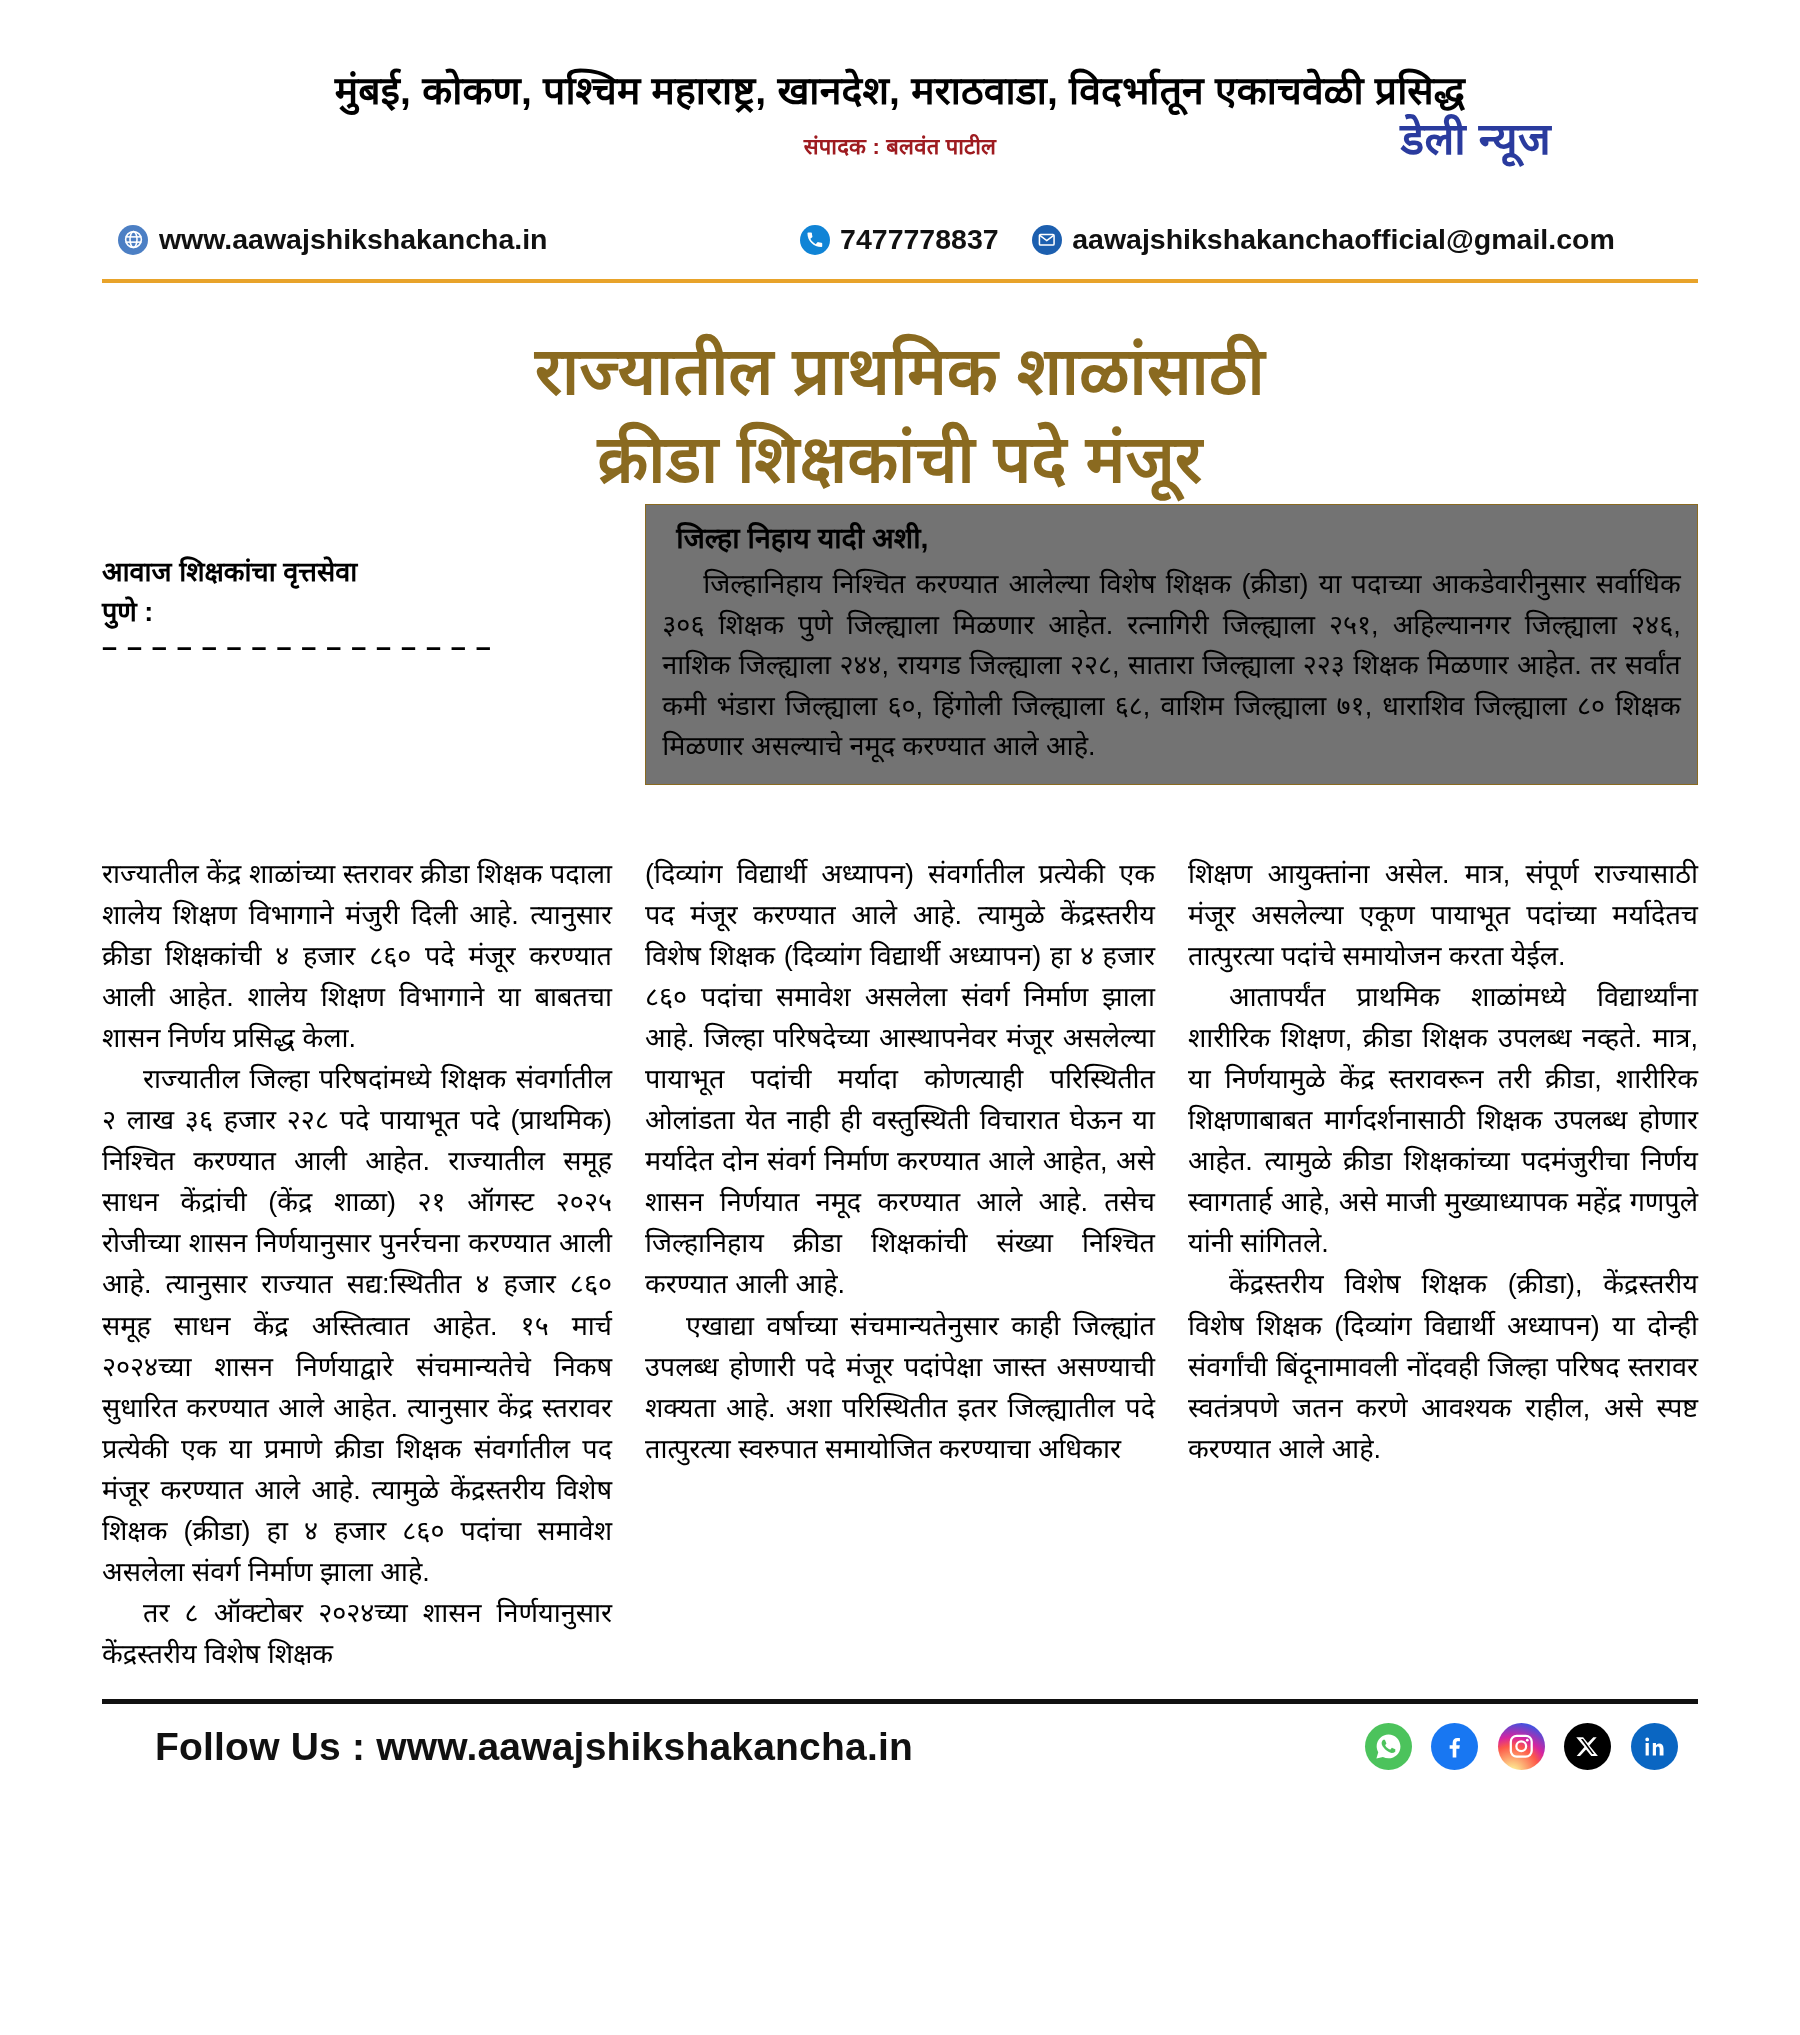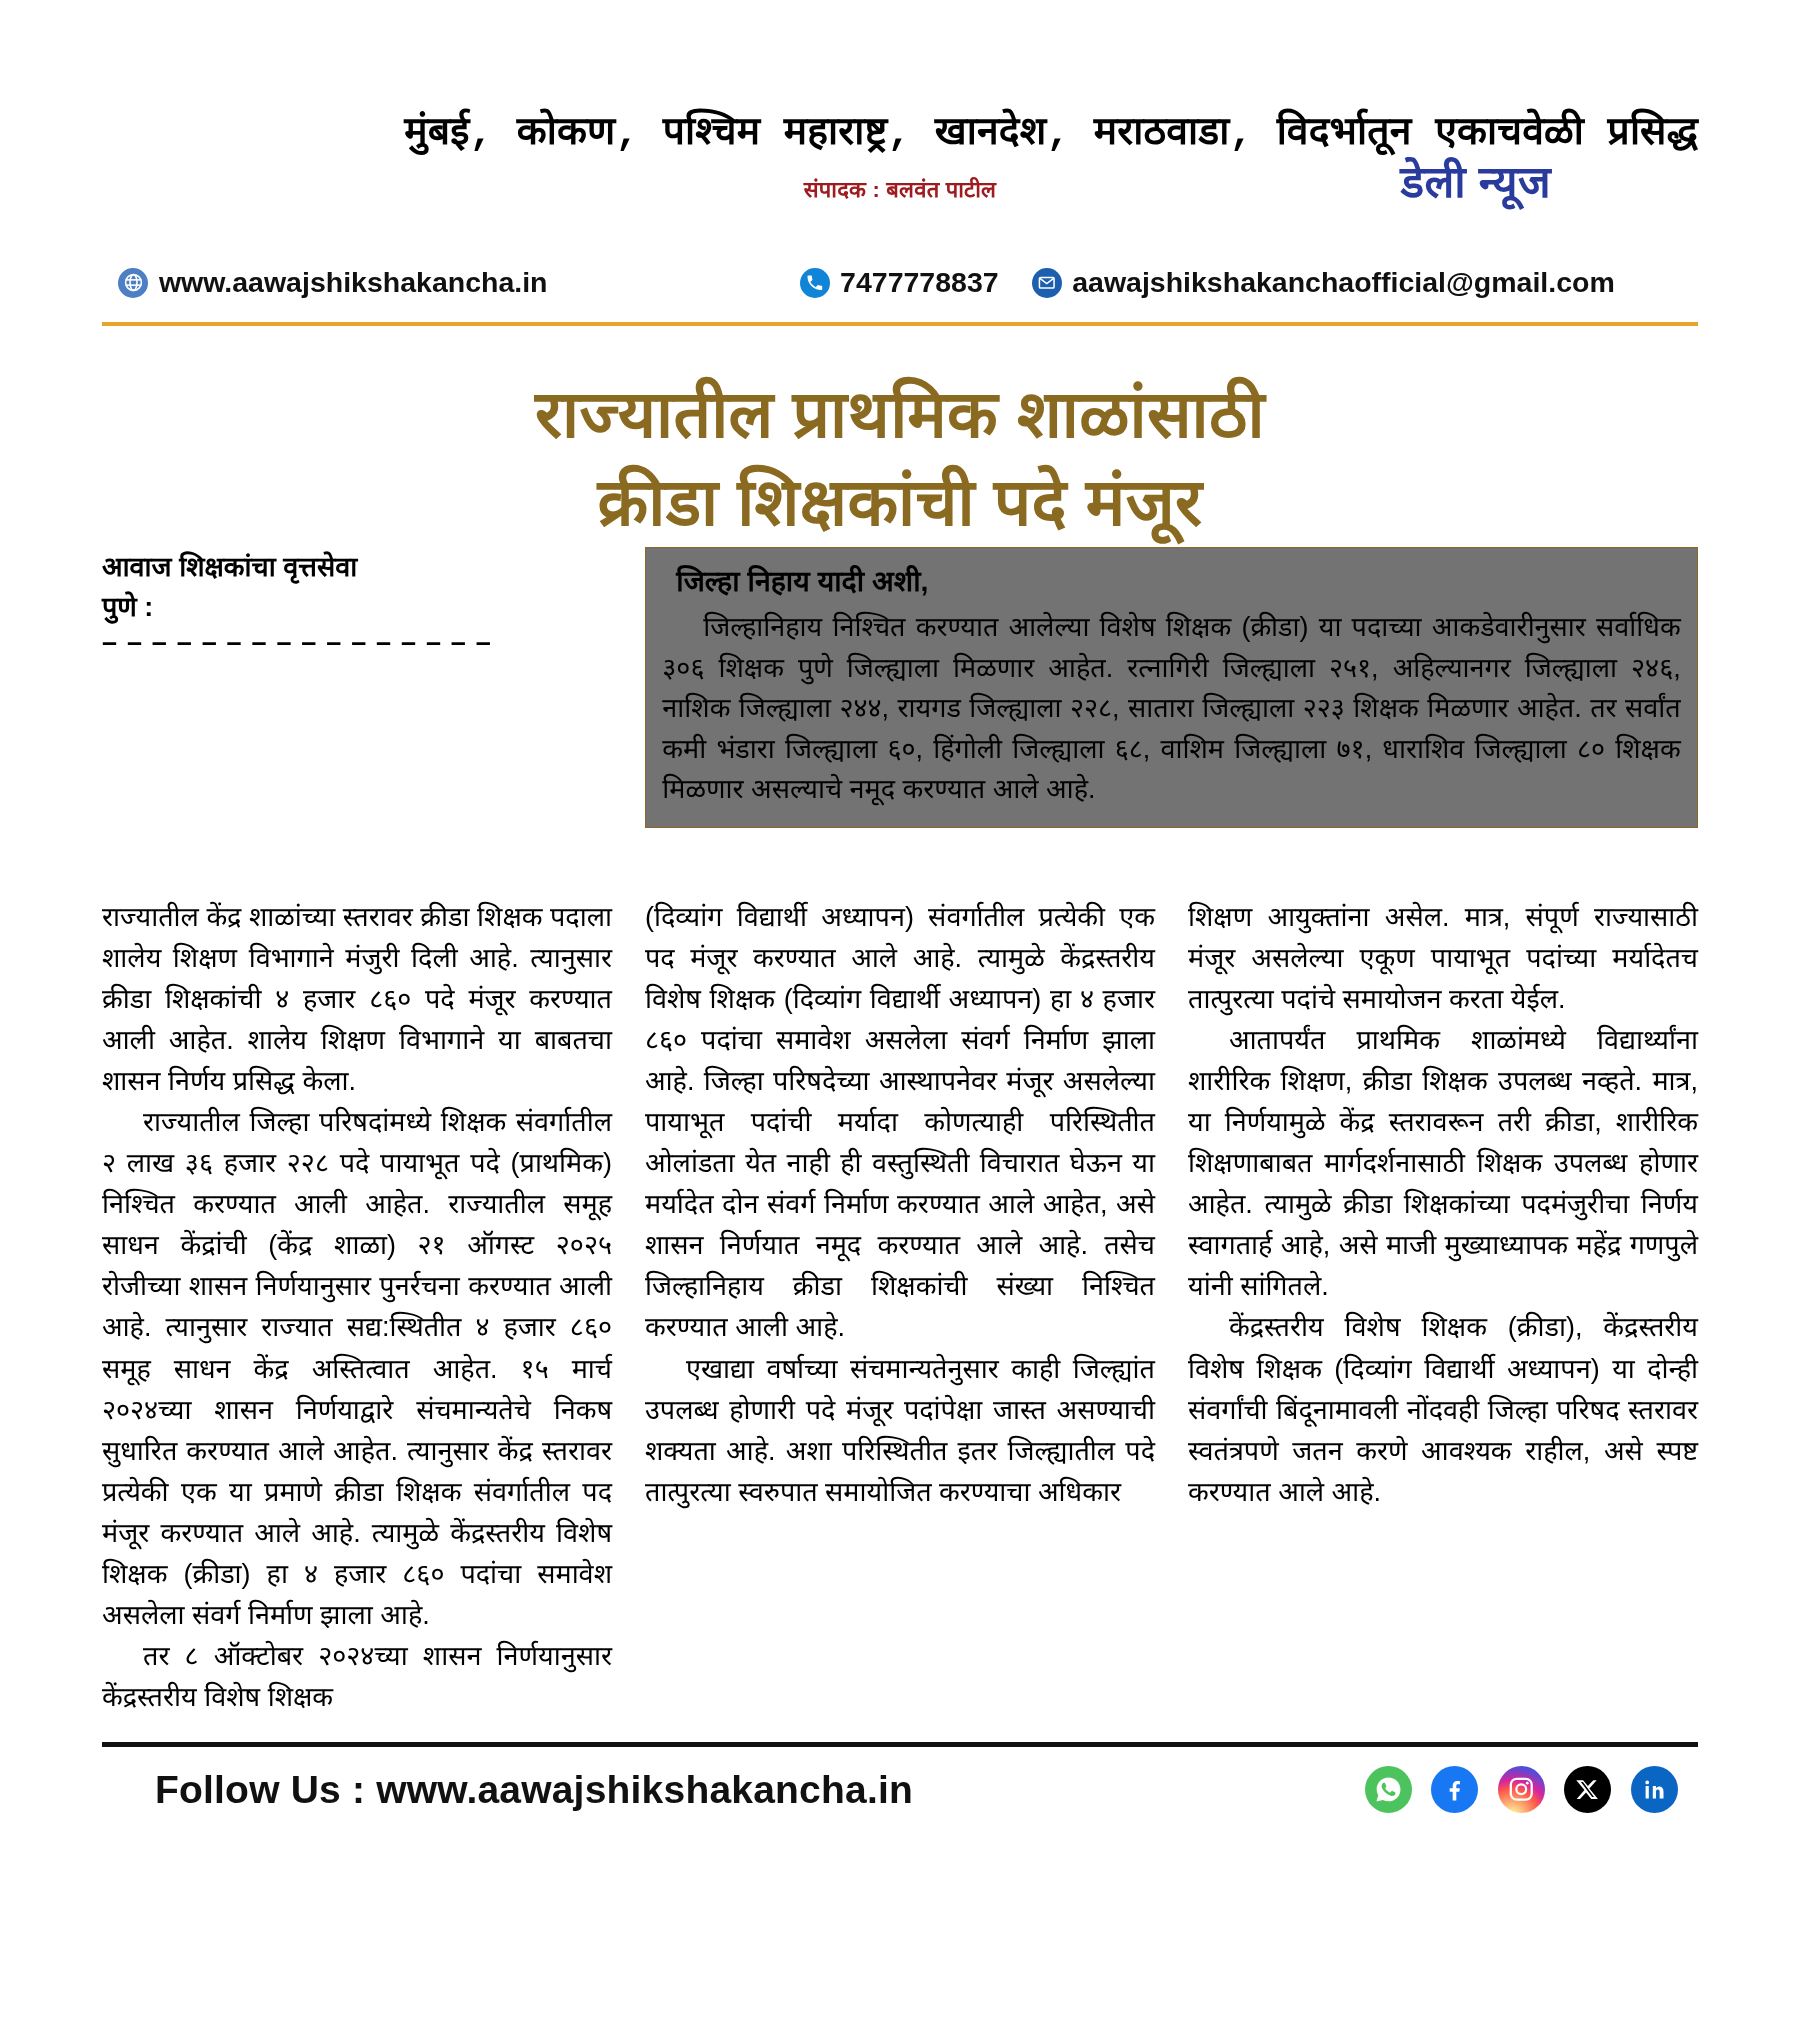--- a/index.html
+++ b/index.html
@@ -18,28 +18,27 @@
     position: relative;
     width: 1800px;
     height: 2654px;
     background: #ffffff;
     box-sizing: border-box;
     padding: 0 102px;
   }
 
   
   .tagline {
-    text-align: right;
+    text-align: center;
     font-weight: bold;
     font-size: 39px;
     line-height: 1.1;
     letter-spacing: 0.2px;
-    padding-top: 113px;
+    padding-top: 70px;
     color: #000;
-    font-family: Liberation Mono, monospace;
   }
   .masthead-title {
     text-align: center;
     color: #ED2224;
     font-weight: bold;
     font-size: 134px;
     line-height: 1.0;
     margin-top: 39px;
     letter-spacing: 0.8px;
     white-space: nowrap;
@@ -177,21 +176,21 @@
   .box p {
     margin: 0;
     font-size: 27px;
     line-height: 1.5;
     text-align: justify;
     text-indent: 41px;
     font-weight: 500;
   }
 
   .topwrap { display:flex; gap:33px; }
-  .topwrap .left { width:510px; flex:0 0 510px; }
+  .topwrap .left { width:510px; flex:0 0 510px;margin-top:48px; }
   .topwrap .right { width: 1053px; flex: 0 0 1053px; }
 
   
   .footer-rule-top {
     height: 4.9px;
     background: #111;
     margin-top: 24.4px;
   }
   .footer {
     display: flex;

